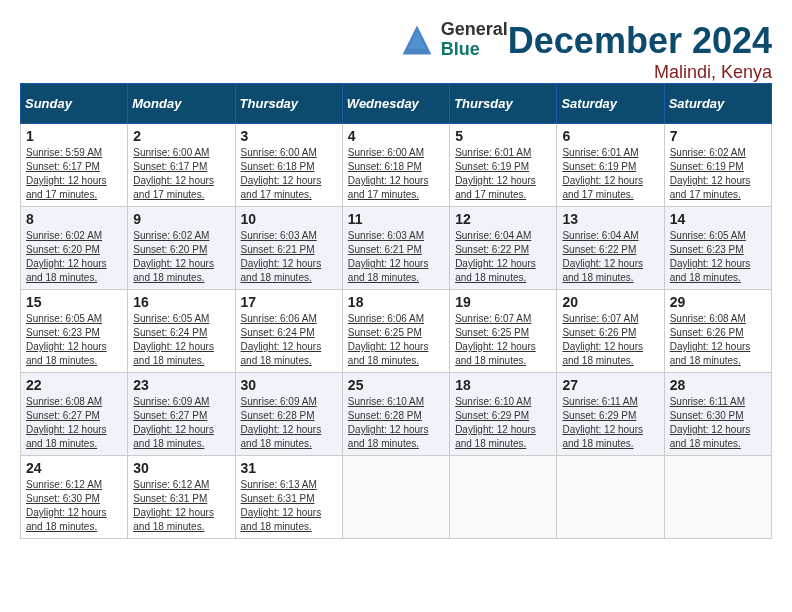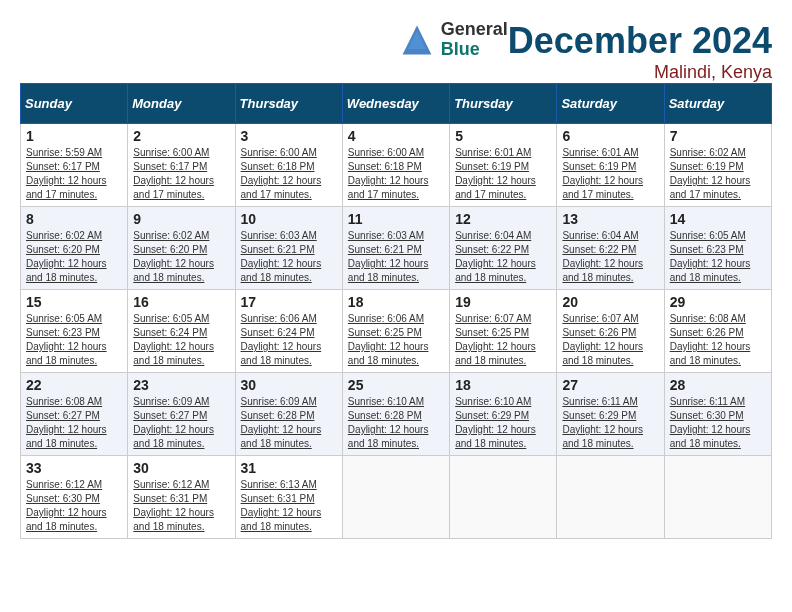--- a/index.html
+++ b/index.html
@@ -242,21 +242,21 @@
           <span class="day-num">27</span>
           <div class="day-info">Sunrise: 6:11 AM<br>Sunset: 6:29 PM<br>Daylight: 12 hours and 18 minutes.</div>
         </td>
         <td>
           <span class="day-num">28</span>
           <div class="day-info">Sunrise: 6:11 AM<br>Sunset: 6:30 PM<br>Daylight: 12 hours and 18 minutes.</div>
         </td>
       </tr>
       <tr>
         <td>
-          <span class="day-num">33</span>
+          <span class="day-num">24</span>
           <div class="day-info">Sunrise: 6:12 AM<br>Sunset: 6:30 PM<br>Daylight: 12 hours and 18 minutes.</div>
         </td>
         <td>
           <span class="day-num">30</span>
           <div class="day-info">Sunrise: 6:12 AM<br>Sunset: 6:31 PM<br>Daylight: 12 hours and 18 minutes.</div>
         </td>
         <td>
           <span class="day-num">31</span>
           <div class="day-info">Sunrise: 6:13 AM<br>Sunset: 6:31 PM<br>Daylight: 12 hours and 18 minutes.</div>
         </td>

